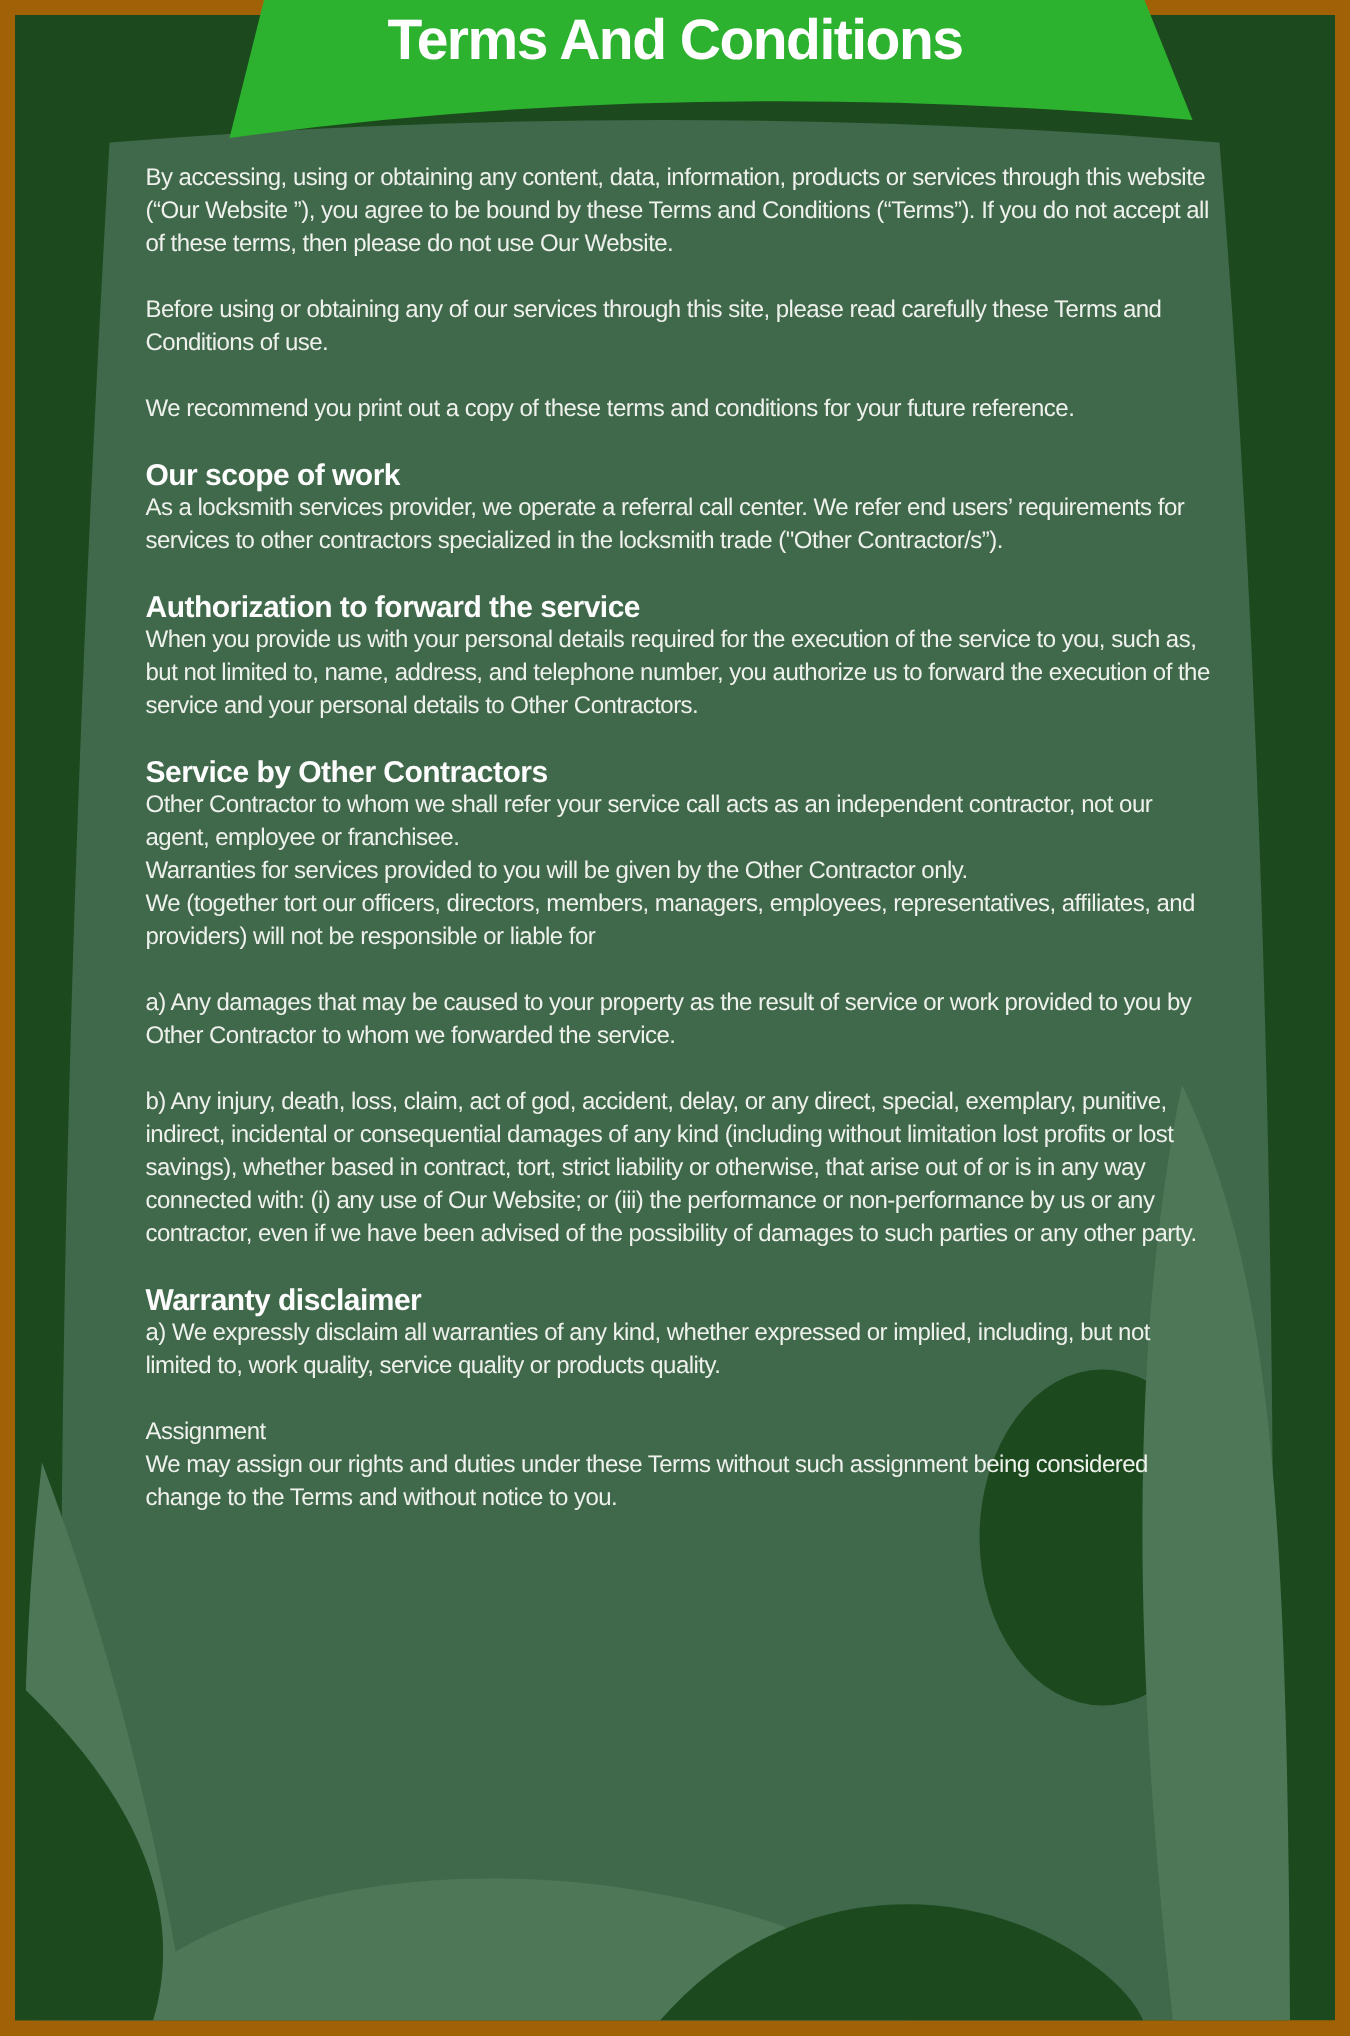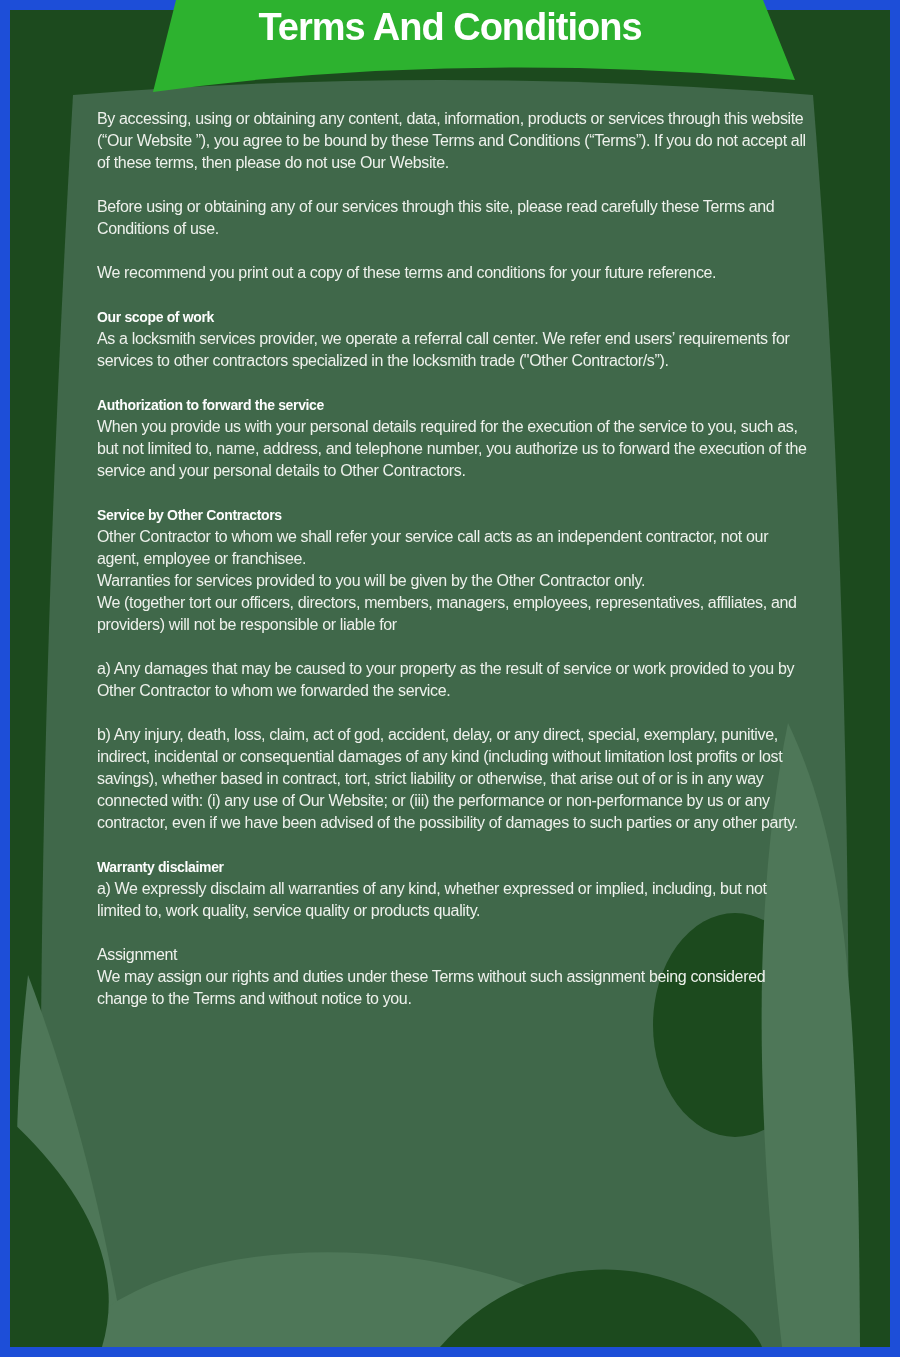--- a/index.html
+++ b/index.html
@@ -1,20 +1,20 @@
 <!DOCTYPE html>
 <html><head>
 <meta charset="utf-8">
 <style>
   html, body { margin: 0; padding: 0; background: #ffffff; }
   #page {
     position: relative;
     width: 900px;
     height: 1357px;
-    background: #1d4ed8;
+    background: #a16207;
     overflow: hidden;
     font-family: "Liberation Sans", sans-serif;
   }
   #bg-svg {
     position: absolute;
     left: 10px;
     top: 10px;
     width: 880px;
     height: 1337px;
     display: block;
@@ -51,21 +51,21 @@
     line-height: 22px;
     letter-spacing: -0.35px;
   }
   #content p {
     margin: 0;
     padding: 0;
   }
   #content p.gap { margin-top: 22px; }
   #content p.bold {
     font-weight: bold;
-    font-size: 14px;
+    font-size: 20px;
     color: #fdfdfd;
   }
 </style>
 </head>
 <body>
 
 <div id="page">
 
   <svg id="bg-svg" viewBox="0 0 880 1337" preserveAspectRatio="none">
     <rect x="0" y="0" width="880" height="1337" fill="#1c4a1e"></rect>

